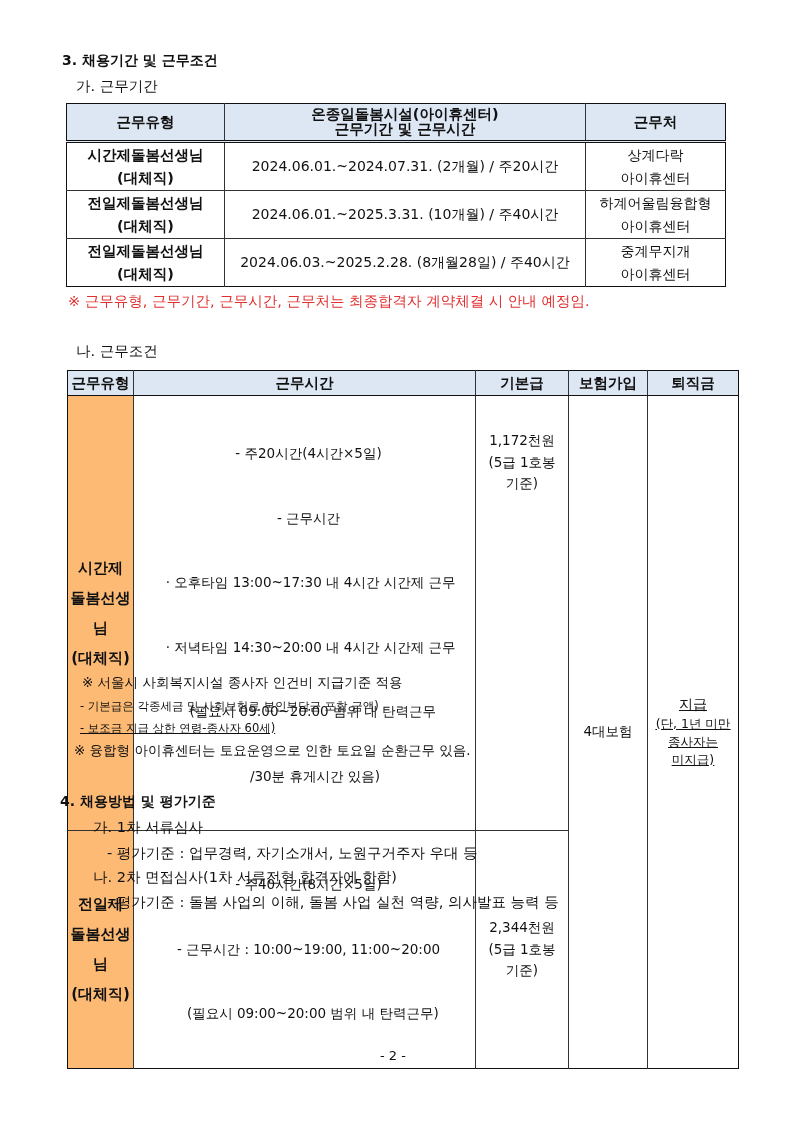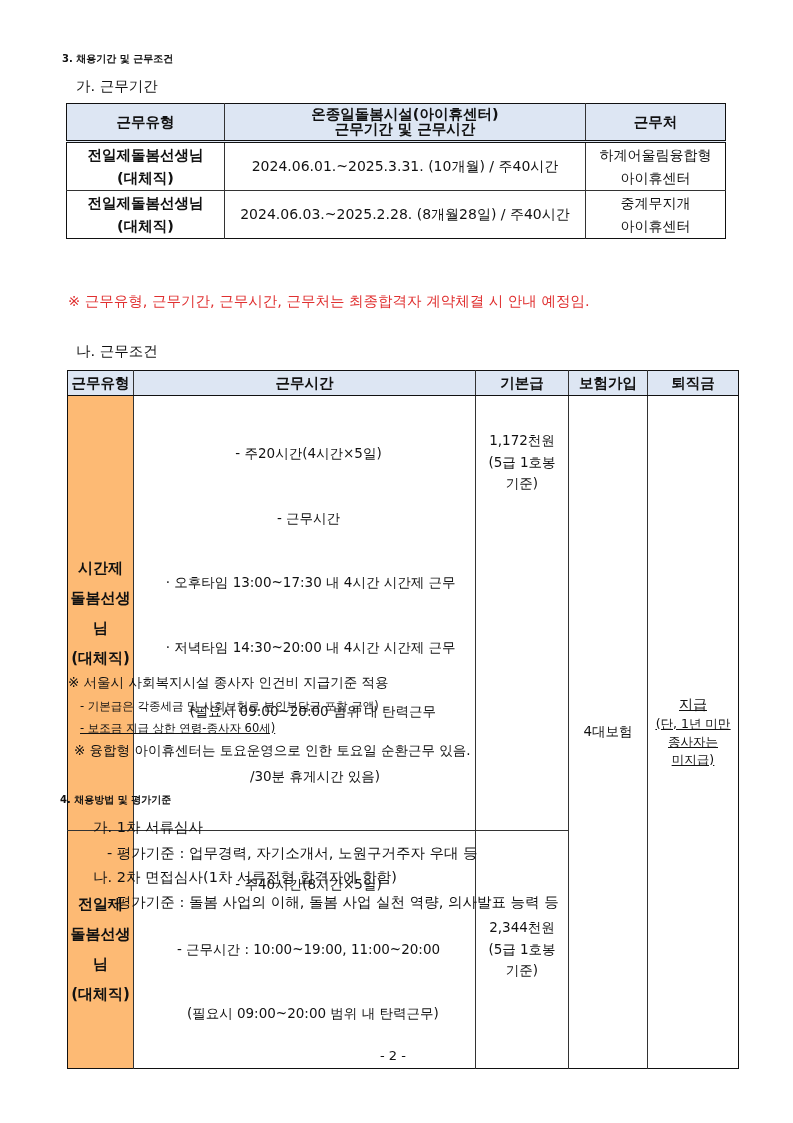--- a/index.html
+++ b/index.html
@@ -1,19 +1,19 @@
 <!DOCTYPE html>
 <html><head>
 <meta charset="utf-8">
 <style>
   html, body { margin:0; padding:0; background:#ffffff; }
   body { width:793px; height:1123px; position:relative; overflow:hidden;
          font-family: "DejaVu Sans", "Liberation Sans", sans-serif; color:#111; }
   .abs { position:absolute; }
-  .h-section { font-weight:bold; font-size:10px; }
+  .h-section { font-weight:bold; font-size:14px; }
   .h-sub { font-size:14.5px; }
   table { border-collapse:collapse; position:absolute; table-layout:fixed; }
   td, th { padding:0; text-align:center; vertical-align:middle; }
   .t1 { left:66px; top:103px; width:659px; border:1.5px solid #111; }
   .t1 th { background:#dde6f3; font-weight:bold; font-size:14.5px; line-height:15px; height:36px;
            border-bottom:3px double #111; border-right:1px solid #333; }
   .t1 td { font-size:14px; border-top:1px solid #333; border-right:1px solid #333; height:47px; line-height:23px; }
   .t1 td.type { font-weight:bold; font-size:14.5px; }
   .note-red { color:#e03030; font-size:14.5px; }
   .t2 { left:67px; top:370px; width:671px; border:1.5px solid #111; }
@@ -39,20 +39,31 @@
       <col style="width:140px">
     </colgroup>
   <tbody>
       <tr>
     <th>근무유형</th>
     <th>
       <div>온종일돌봄시설(아이휴센터)</div>
       <div>근무기간 및 근무시간</div>
     </th>
     <th style="border-right:none">근무처</th>
+  </tr>
+  <tr>
+    <td class="type">
+          <div>시간제돌봄선생님</div>
+          <div>(대체직)</div>
+        </td>
+    <td>2024.06.01.~2024.07.31. (2개월) / 주20시간</td>
+    <td style="border-right:none">
+          <div>상계다락</div>
+          <div>아이휴센터</div>
+        </td>
   </tr>
   <tr>
     <td class="type">
           <div>전일제돌봄선생님</div>
           <div>(대체직)</div>
         </td>
     <td>2024.06.01.~2025.3.31. (10개월) / 주40시간</td>
     <td style="border-right:none">
           <div>하계어울림융합형</div>
           <div>아이휴센터</div>
@@ -132,21 +143,21 @@
     </td>
     <td>
       <div>2,344천원</div>
       <div>(5급 1호봉</div>
       <div>기준)</div>
     </td>
   </tr>
 </tbody>
   </table>
 
-<div class="abs" style="left:68px; top:674px; font-size:13.5px;text-align:center;">※ 서울시 사회복지시설 종사자 인건비 지급기준 적용</div>
+<div class="abs" style="left:82px; top:674px; font-size:13.5px;text-align:center;">※ 서울시 사회복지시설 종사자 인건비 지급기준 적용</div>
 <div class="abs small" style="left:80px; top:699px;">- 기본급은 각종세금 및 사회보험료 본인부담금 포함 금액)</div>
 <div class="abs small u" style="left:80px; top:721px;">- 보조금 지급 상한 연령-종사자 60세)</div>
 <div class="abs" style="left:74px; top:742px; font-size:13.5px;">※ 융합형 아이휴센터는 토요운영으로 인한 토요일 순환근무 있음.</div>
 
 <div class="abs h-section" style="left:60px; top:793px;">4. 채용방법 및 평가기준</div>
 <div class="abs body14" style="left:76px; top:818px;">가. 1차 서류심사</div>
 <div class="abs body14" style="left:90px; top:844px;">- 평가기준 : 업무경력, 자기소개서, 노원구거주자 우대 등</div>
 <div class="abs body14" style="left:76px; top:868px;">나. 2차 면접심사(1차 서류전형 합격자에 한함)</div>
 <div class="abs body14" style="left:90px; top:893px;">- 평가기준 : 돌봄 사업의 이해, 돌봄 사업 실천 역량, 의사발표 능력 등</div>
 

